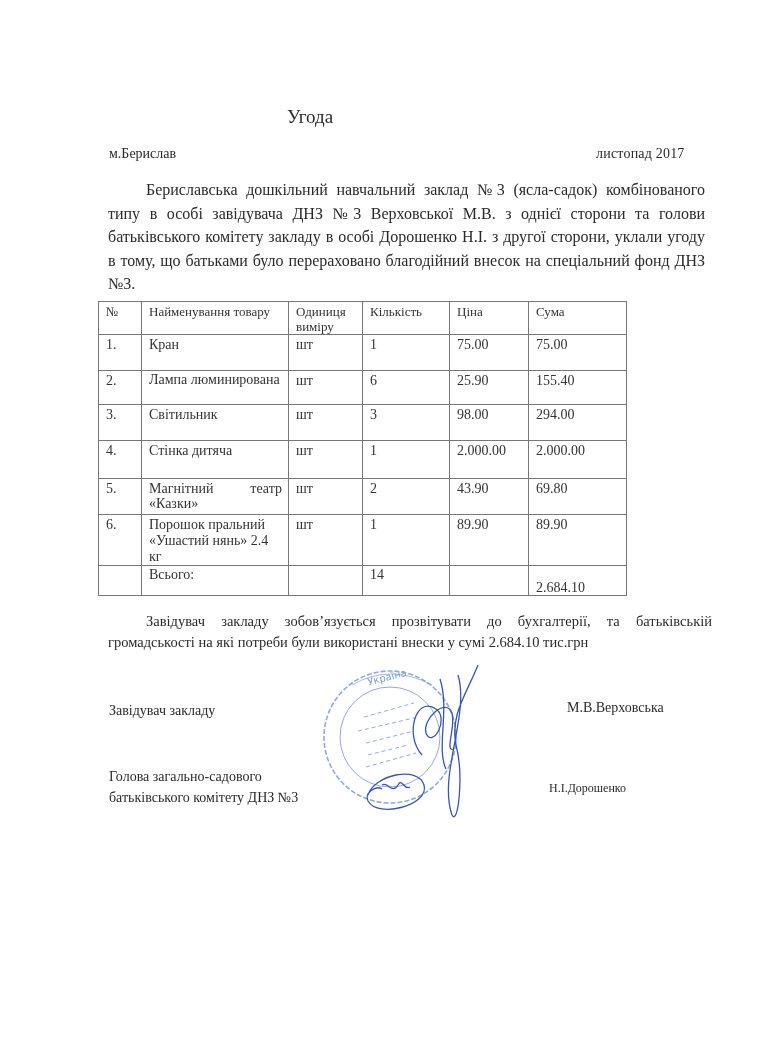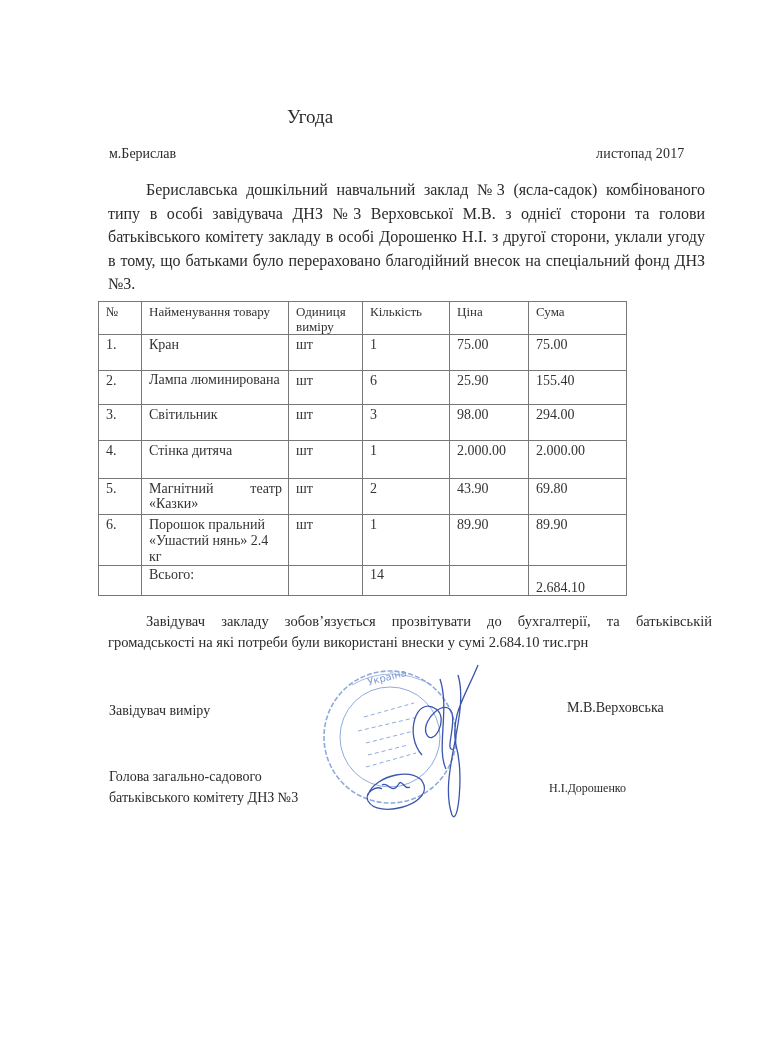--- a/index.html
+++ b/index.html
@@ -112,21 +112,21 @@
     <td></td>
     <td style="font-size:14px;padding-top:1px">14</td>
     <td></td>
     <td style="font-size:14px;padding-top:14px">2.684.10</td>
   </tr>
 </tbody>
   </table>
 
 <div class="abs para2">Завідувач закладу зобов’язується прозвітувати  до бухгалтерії, та батьківській громадськості на які потреби були використані внески у сумі 2.684.10 тис.грн</div>
 
-<div class="abs sig-label1">Завідувач виміру</div>
+<div class="abs sig-label1">Завідувач закладу</div>
 <div class="abs sig-name1">М.В.Верховська</div>
 
 <div class="abs sig-label2">
   <div>Голова загально-садового</div>
   <div>батьківського комітету  ДНЗ №3</div>
 </div>
 <div class="abs sig-name2">Н.І.Дорошенко</div>
 
 <svg class="abs stamp" viewBox="0 0 200 170">
   <g fill="none" stroke="#7d9bd6" stroke-width="1.6" opacity="0.85">

